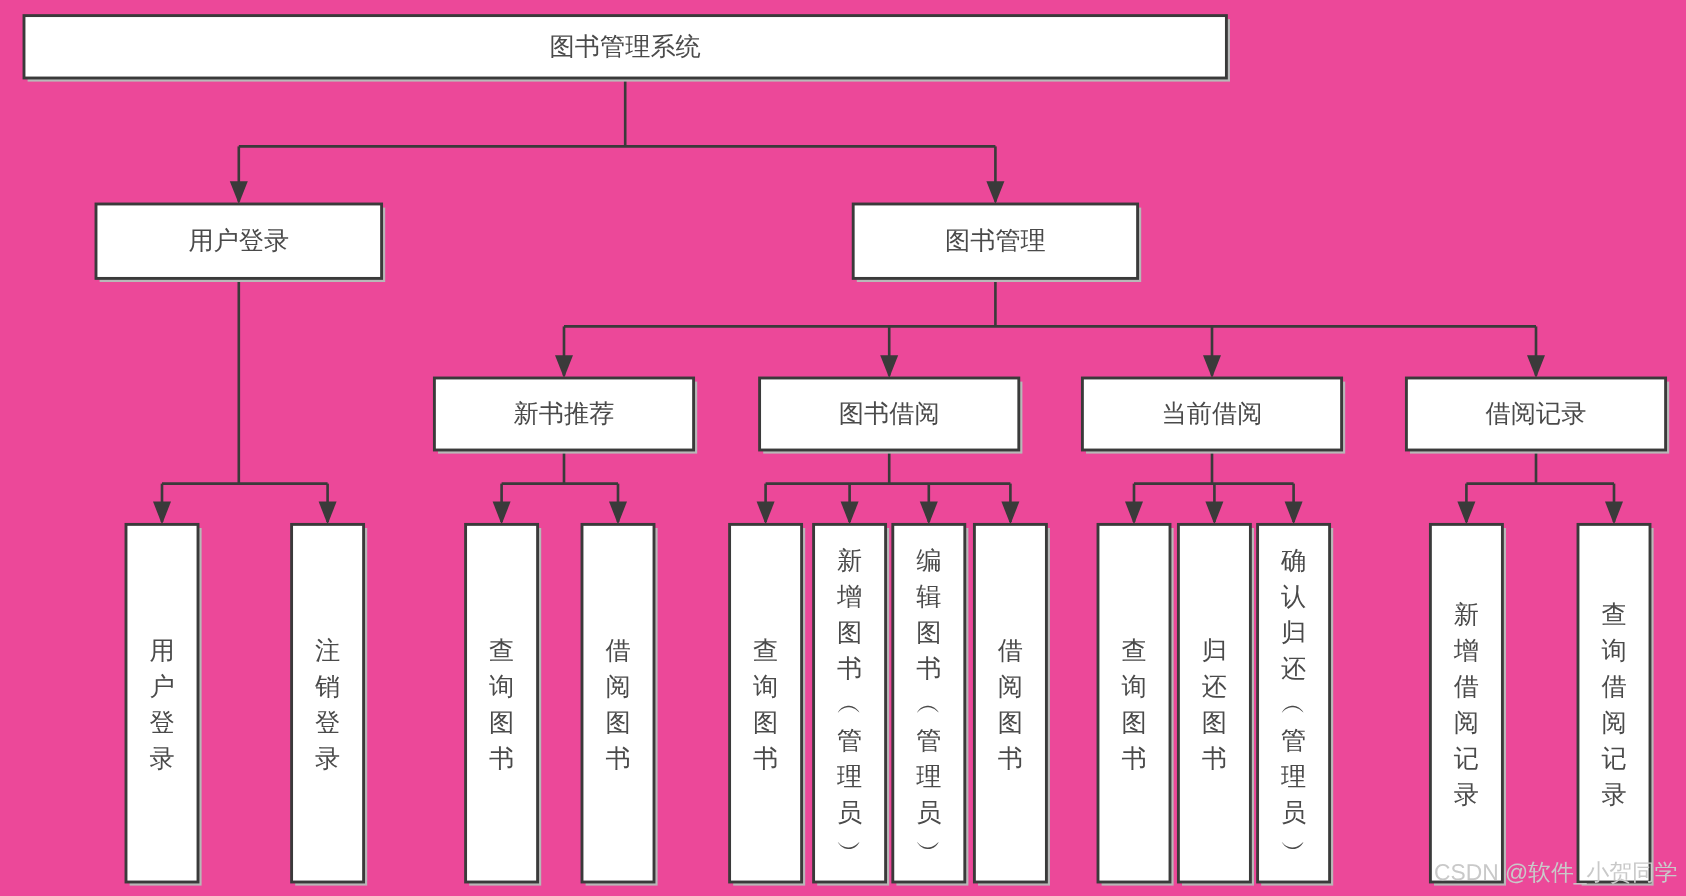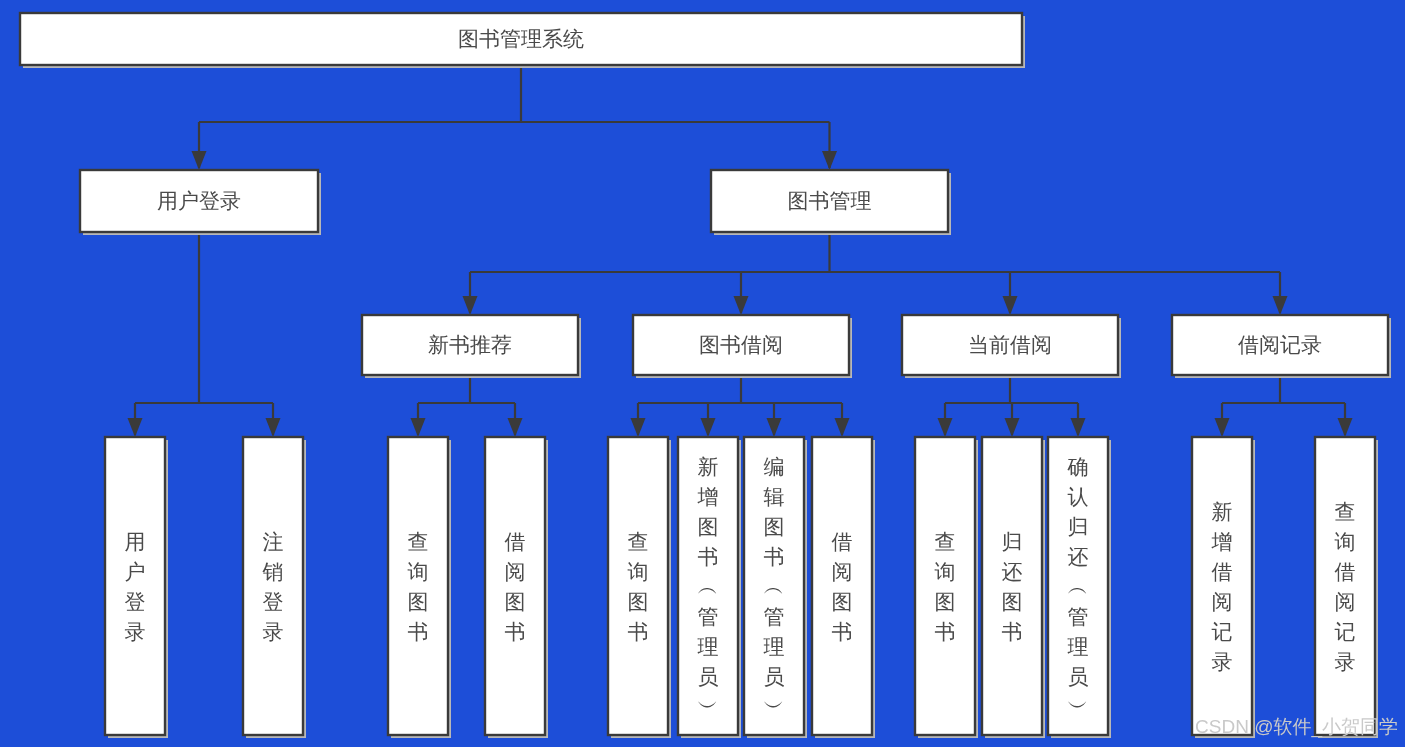--- a/index.html
+++ b/index.html
@@ -9,21 +9,21 @@
     background: #ffffff;
   }
   body {
     font-family: "Liberation Sans", "DejaVu Sans", sans-serif;
   }
   #diagram-root {
     position: relative;
     width: 1405px;
     height: 747px;
     overflow: hidden;
-    background: #1d4ed8;
+    background: #ec4899;
   }
   svg.diagram-canvas {
     position: absolute;
     top: 0;
     left: 0;
     width: 1405px;
     height: 747px;
     display: block;
   }
   .node-box {

